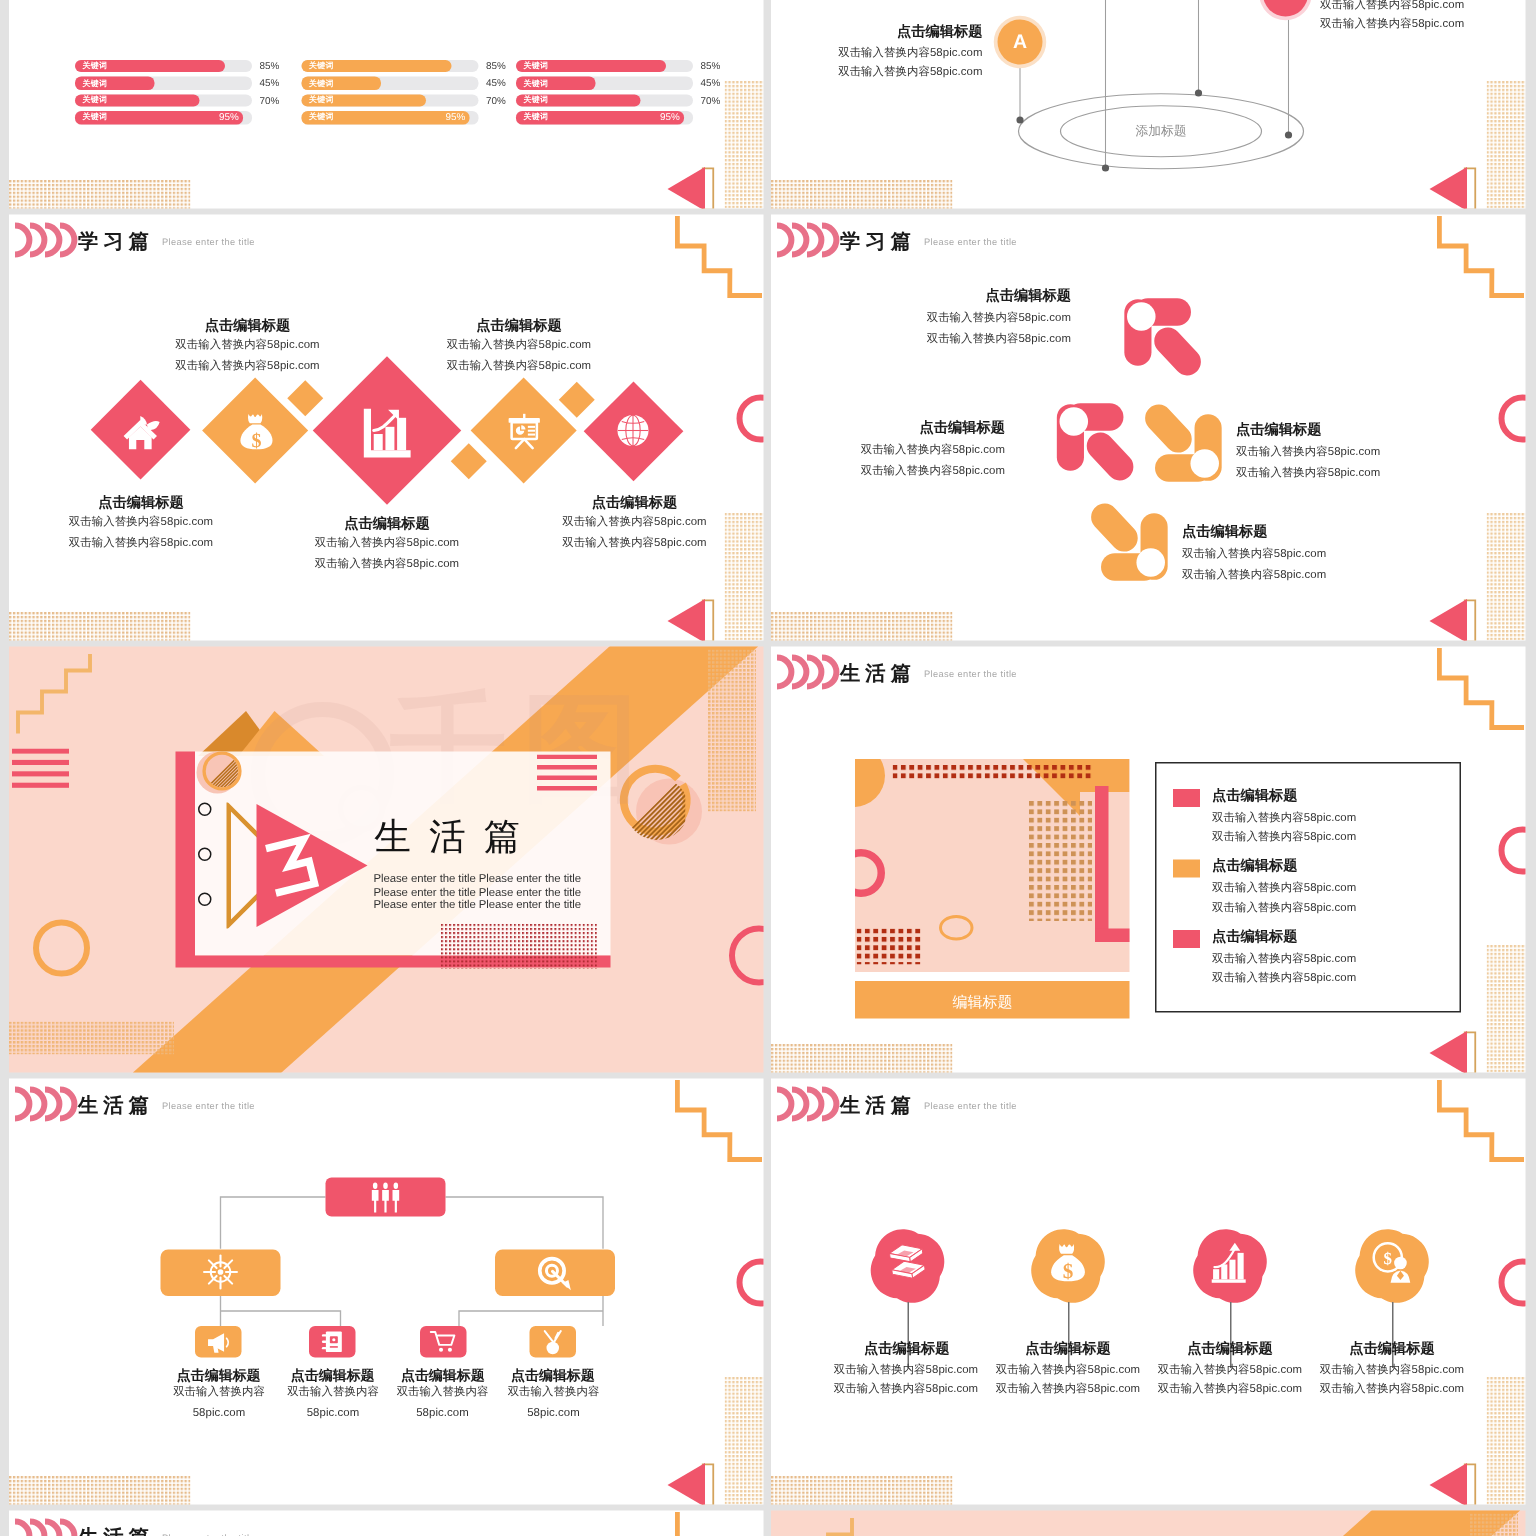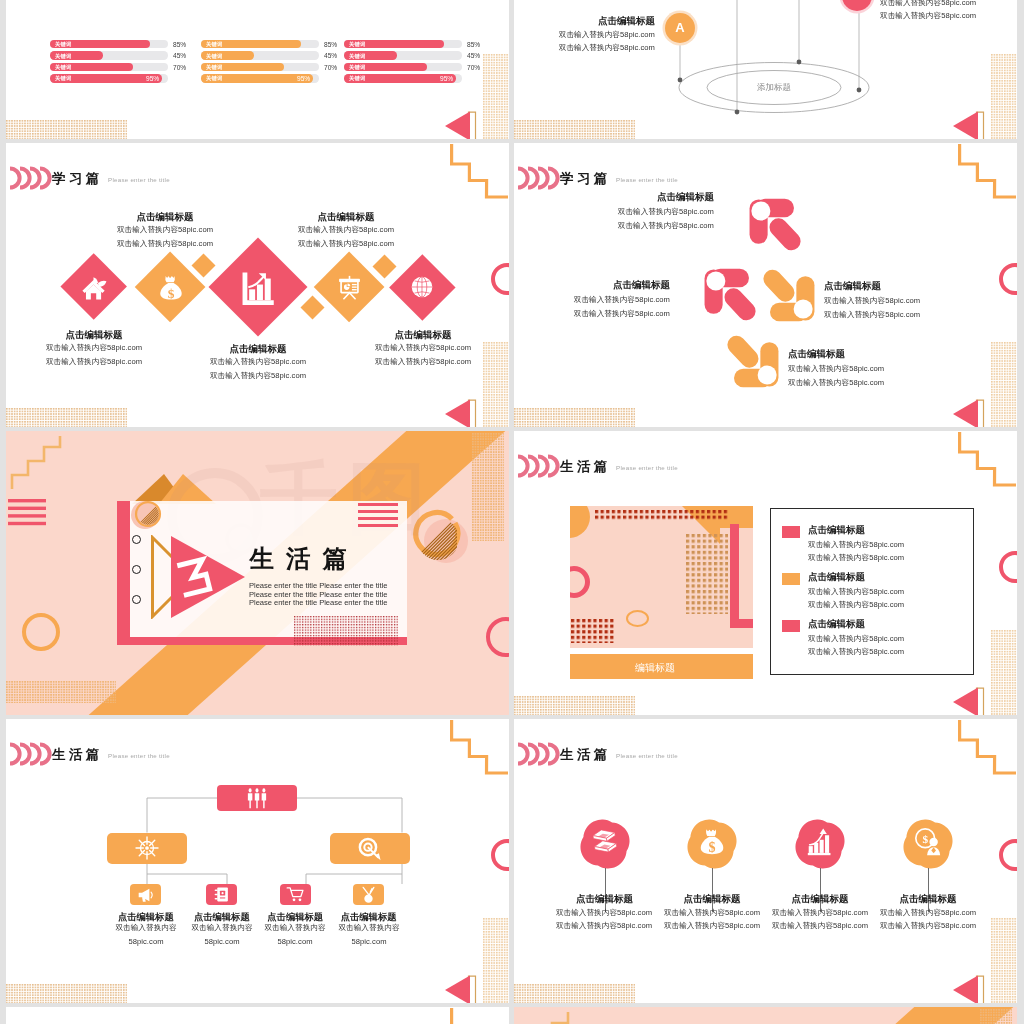--- a/index.html
+++ b/index.html
@@ -4,21 +4,21 @@
 <style>
   html,body{margin:0;padding:0;}
   body{width:1024px;height:1024px;background:#e2e2e2;overflow:hidden;
        font-family:"Liberation Sans",sans-serif;}
   .stage{position:absolute;left:0;top:0;width:1024px;height:1024px;}
   .slide{position:absolute;width:503px;height:284px;background:#fff;overflow:hidden;}
   .c0{left:6px;} .c1{left:514px;}
   .r0{top:-145px;} .r1{top:143px;} .r2{top:431px;} .r3{top:719px;} .r4{top:1007px;}
 
   
-  .hdr{position:absolute;left:0;top:18px;width:100%;height:34px;}
+  .hdr{position:absolute;left:0;top:0;width:100%;height:34px;}
   .waves{position:absolute;left:3px;top:5px;}
   .hd-title{position:absolute;left:46px;top:11px;font-size:13.5px;font-weight:bold;
             color:#1b1b1b;letter-spacing:3.4px;line-height:14px;white-space:nowrap;}
   .hd-sub{position:absolute;left:102px;top:15px;font-size:6.2px;color:#a8a8a8;letter-spacing:.25px;white-space:nowrap;}
 
   
   .stairs{position:absolute;left:444px;top:1px;}
   .dots-bl{position:absolute;left:0px;bottom:-1px;}
   .dots-r{position:absolute;right:0px;top:199px;}
   .tri-grp{position:absolute;right:32px;top:256px;}
@@ -527,21 +527,21 @@
         <path d="M2.5 2.5 L23 23 L23 61 L2.5 81.5 Z" fill="none" stroke="#D9922F" stroke-width="3"></path>
       </svg>
       <svg class="abs" style="left:164px;top:104px;" width="76" height="84" viewBox="0 0 76 84">
         <path d="M1 1 L75 42 L1 83 Z" fill="#F0556B"></path>
       </svg>
       <div class="abs" style="left:170px;top:124px;width:38px;height:44px;"><svg width="38" height="44" viewBox="0 0 50 56">
           <g transform="rotate(-14 25 28)">
             <path d="M6 8 L40 8 L22 28 L40 28 L40 48 L5 48" fill="none" stroke="#fff" stroke-width="6.5" stroke-linejoin="miter" stroke-linecap="butt"></path>
           </g>
         </svg></div>
-      <div class="abs" style="left:243.5px;top:114px;font-size:24.5px;line-height:28px;font-weight:bold;color:#141414;letter-spacing:2.6px;">生 活 篇</div>
+      <div class="abs" style="left:243.5px;top:114px;font-size:24.5px;line-height:28px;font-weight:normal;color:#141414;letter-spacing:2.6px;">生 活 篇</div>
       <div class="abs" style="left:243px;top:151.0px;font-size:7.6px;line-height:8.5px;color:#333;letter-spacing:-.05px;white-space:nowrap;">Please enter the title  Please enter the title</div>
       <div class="abs" style="left:243px;top:159.5px;font-size:7.6px;line-height:8.5px;color:#333;letter-spacing:-.05px;white-space:nowrap;">Please enter the title  Please enter the title</div>
       <div class="abs" style="left:243px;top:168.0px;font-size:7.6px;line-height:8.5px;color:#333;letter-spacing:-.05px;white-space:nowrap;">Please enter the title  Please enter the title</div>
       <svg class="abs" style="left:288px;top:185px;" width="104" height="30">
         <defs>
           <pattern id="g11" width="2.7" height="2.7" patternUnits="userSpaceOnUse">
             <rect x="0" y="0" width="1.3" height="1.3" fill="#B02C32"></rect>
           </pattern>
         </defs>
         <rect width="104" height="30" fill="url(#g11)"></rect>

